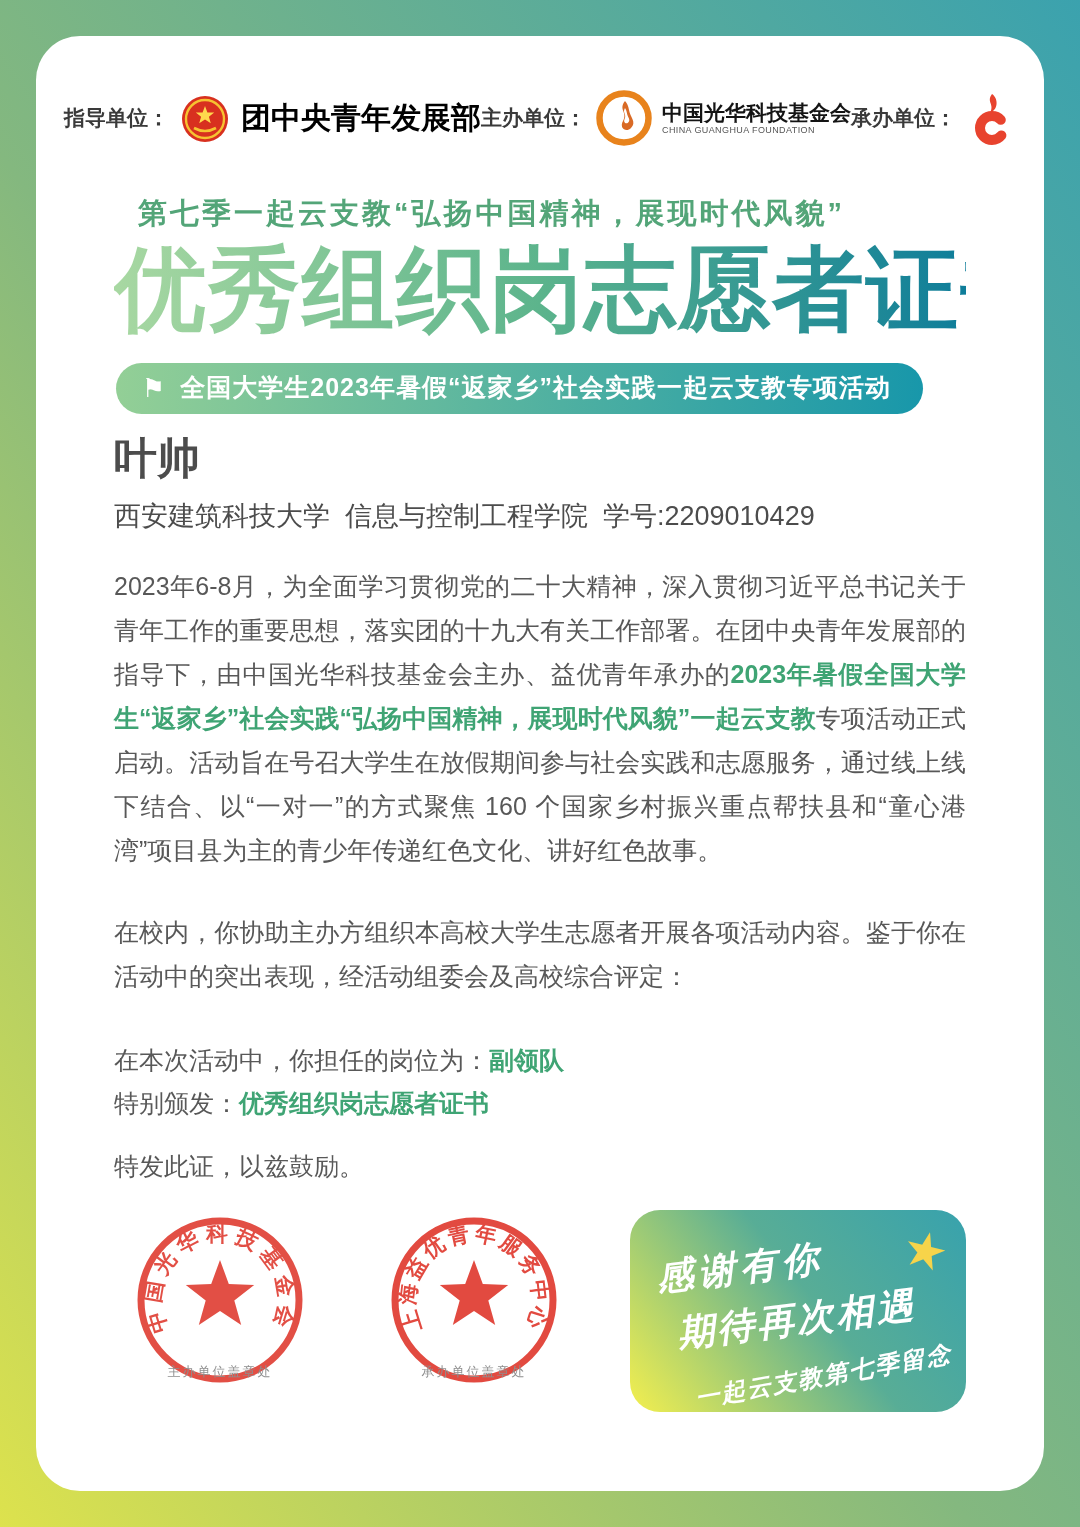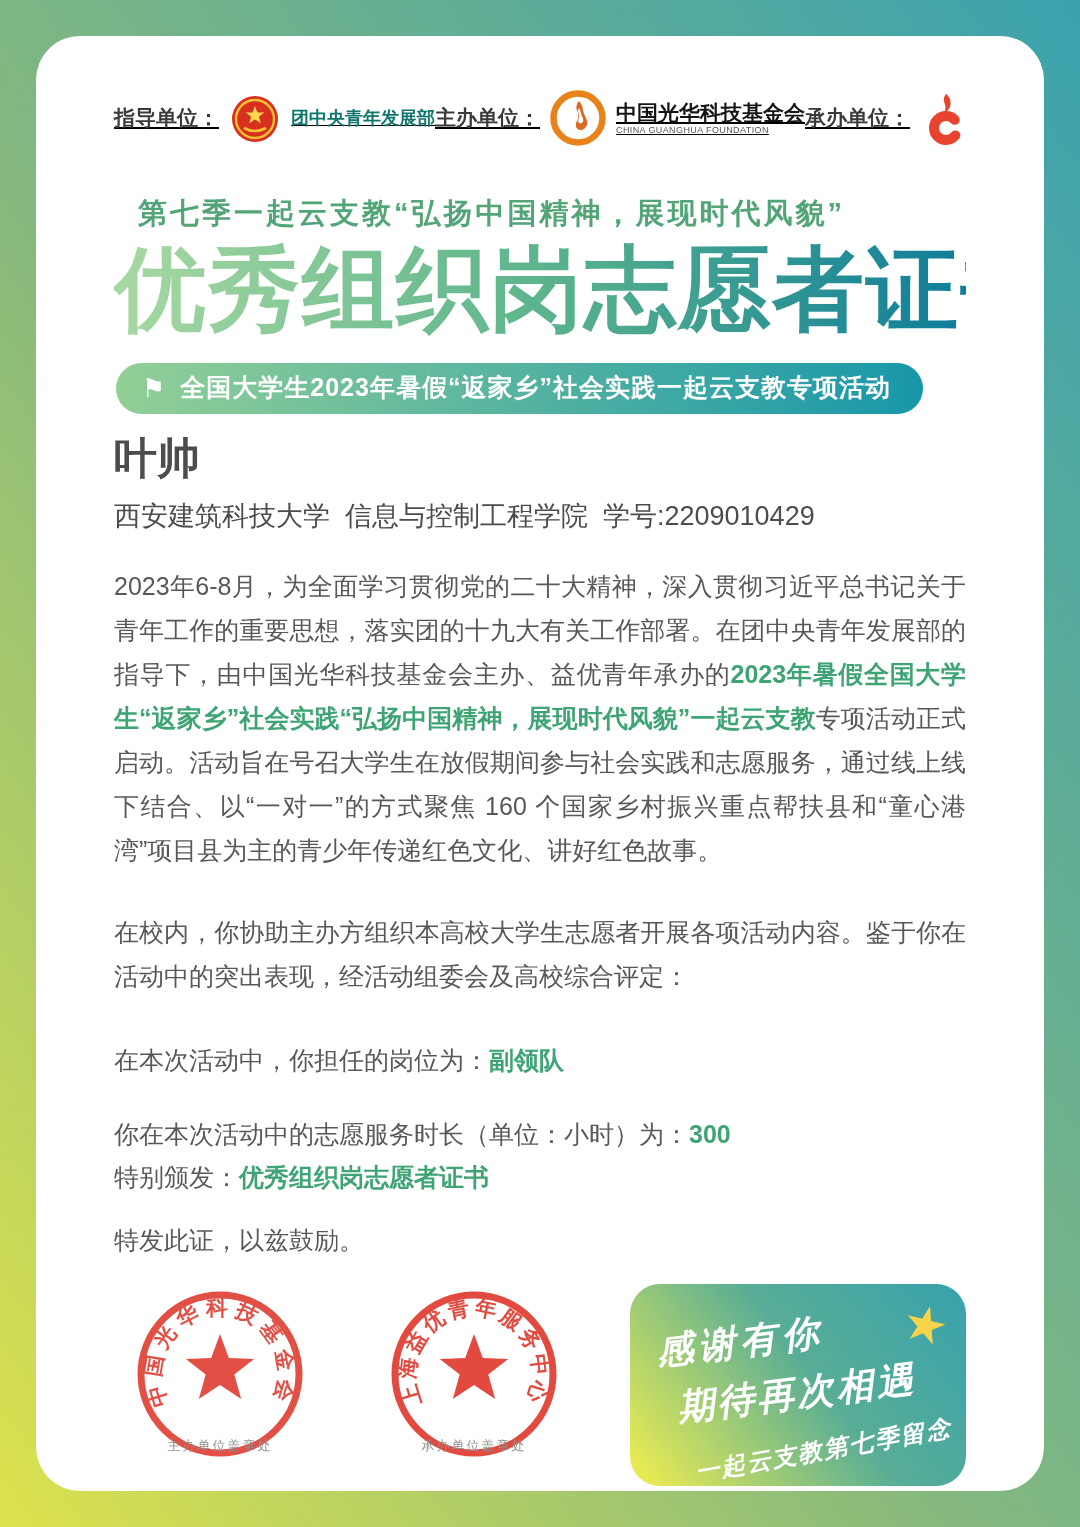--- a/index.html
+++ b/index.html
@@ -15,24 +15,24 @@
       #84b87f 45%,
       var(--border-gradient-teal,#3ba2ae) 100%);
   }
   .card{
     position:absolute;left:36px;top:36px;right:36px;bottom:36px;
     background:#ffffff;border-radius:44px;
     padding:50px 78px 0;box-sizing:border-box;overflow:hidden;
   }
 
   
-  .org-row{display:flex;align-items:center;justify-content:space-between;margin:4px 0 48px;text-decoration:underline;}
+  .org-row{display:flex;align-items:center;justify-content:center;margin:4px 0 48px;}
   .org{display:flex;align-items:center;gap:10px;}
   .org-label{font-size:21px;font-weight:bold;color:#3a3a3a;white-space:nowrap;}
-  .org-name-big{font-size:18px;font-weight:bold;color:#0f766e;white-space:nowrap;}
+  .org-name-big{font-size:30px;font-weight:bold;color:#000000;white-space:nowrap;}
   .stack{display:flex;flex-direction:column;line-height:1.15;}
   .stack .cn{font-size:21px;font-weight:bold;color:#141414;white-space:nowrap;}
   .stack .en{font-size:9px;color:#555;letter-spacing:.4px;white-space:nowrap;}
   .logo-svg{display:block;}
 
   
   .season{font-size:29px;font-weight:bold;color:#53a578;letter-spacing:3px;margin:0 0 6px 24px;}
   .main-title{
     margin:0 0 24px;font-size:92px;font-weight:900;letter-spacing:2px;line-height:1.08;
     background:linear-gradient(90deg,
@@ -138,21 +138,20 @@
     <div class="name">叶帅</div>
     <div class="school">西安建筑科技大学  信息与控制工程学院  学号:2209010429</div>
 
     
     <p class="body-p p-intro"><span>2023年6-8月，为全面学习贯彻党的二十大精神，深入贯彻习近平总书记关于青年工作的重要思想，落实团的十九大有关工作部署。在团中央青年发展部的指导下，由中国光华科技基金会主办、益优青年承办的</span><span class="hl">2023年暑假全国大学生“返家乡”社会实践“弘扬中国精神，展现时代风貌”一起云支教</span><span>专项活动正式启动。活动旨在号召大学生在放假期间参与社会实践和志愿服务，通过线上线下结合、以“一对一”的方式聚焦 160 个国家乡村振兴重点帮扶县和“童心港湾”项目县为主的青少年传递红色文化、讲好红色故事。</span></p>
 
     <p class="body-p p-eval">在校内，你协助主办方组织本高校大学生志愿者开展各项活动内容。鉴于你在活动中的突出表现，经活动组委会及高校综合评定：</p>
 
     <p class="body-p p-position"><span>在本次活动中，你担任的岗位为：</span><span class="hl">副领队</span></p>
 
-    <p class="body-p p-hours"><span>你在本次活动中的志愿服务时长（单位：小时）为：</span><span class="hl">300</span></p>
 
     <p class="body-p p-award"><span>特别颁发：</span><span class="hl">优秀组织岗志愿者证书</span></p>
 
     <p class="body-p p-closing">特发此证，以兹鼓励。</p>
 
     
     <div class="footer-row">
 
       <div class="stamp-block">
         <svg class="stamp-svg" width="206" height="190" viewBox="0 0 206 190">

